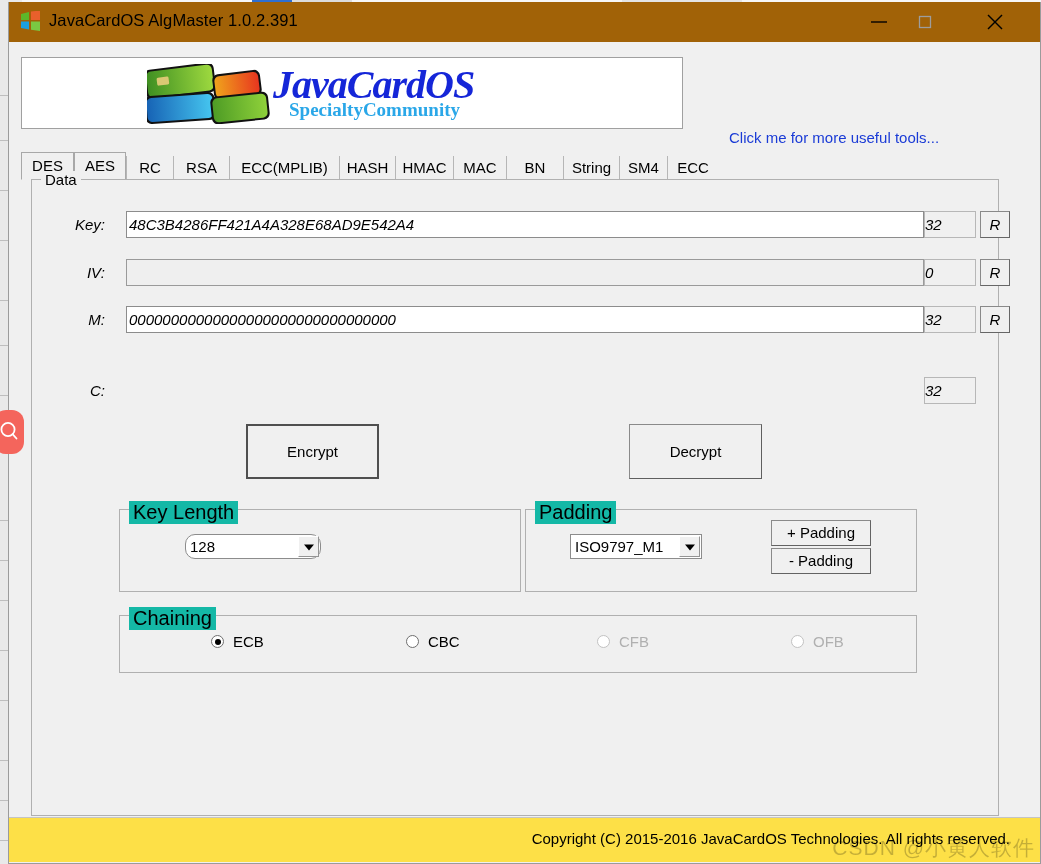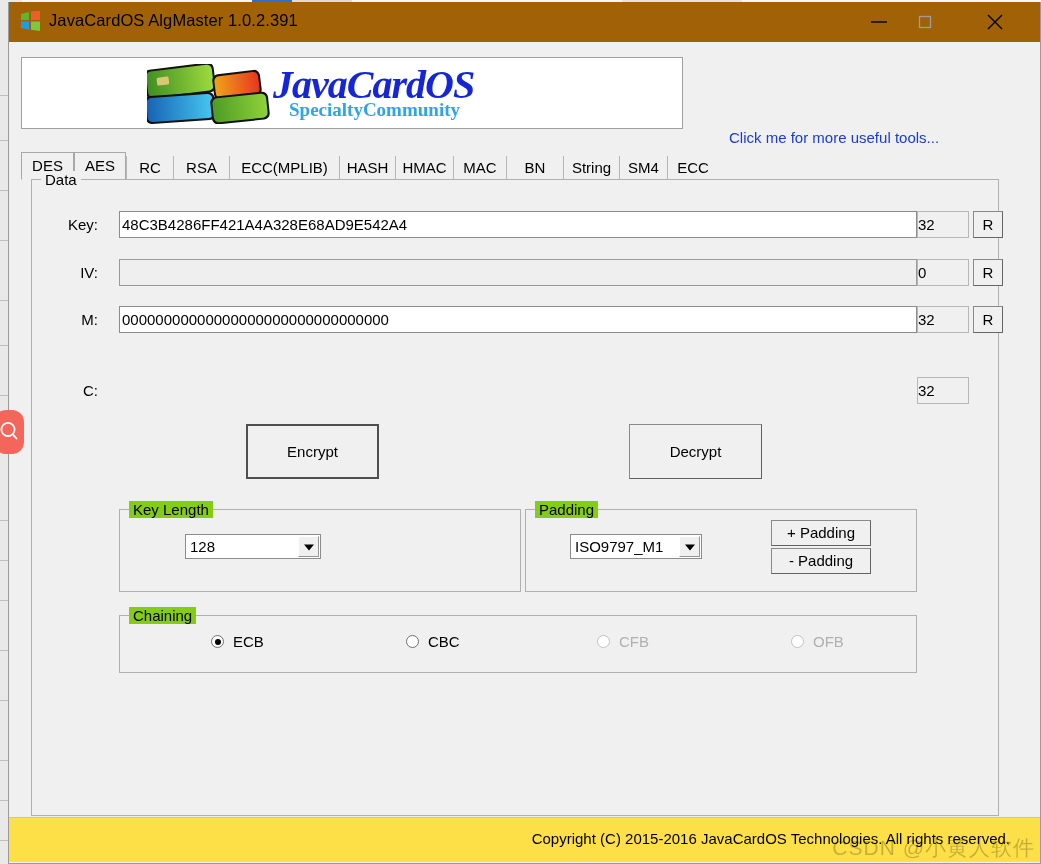--- a/index.html
+++ b/index.html
@@ -61,21 +61,21 @@
   #data-group{
     position:absolute;left:22px;top:137px;width:968px;height:637px;
     border:1px solid #b0b0b0;box-sizing:border-box;
   }
   #data-legend{
     position:absolute;left:32px;top:129px;background:#f0f0f0;padding:0 4px;
     font-size:15px;color:#000;
   }
 
   
-  .row{position:absolute;left:9px;width:968px;height:27px;}
+  .row{position:absolute;left:16px;width:968px;height:27px;font-style:italic;}
   .rlabel{
     position:absolute;font-size:15px;color:#000;text-align:right;
     line-height:27px;width:80px;
   }
   .rinput{
     position:absolute;height:27px;box-sizing:border-box;
     border:1px solid #8c8c8c;background:#ffffff;
     font-family:"Liberation Sans", sans-serif;font-size:15px;color:#000;
     padding:0 2px;line-height:25px;outline:none;overflow:hidden;white-space:nowrap;
   }
@@ -96,21 +96,21 @@
   .bigbtn{
     position:absolute;width:133px;height:55px;box-sizing:border-box;
     background:#f0f0f0;border:1px solid #8a8a8a;
     border-right-color:#5f5f5f;border-bottom-color:#5f5f5f;
     font-size:15px;color:#000;text-align:center;line-height:53px;cursor:default;
   }
   .bigbtn.focused{border:2px solid #4f4f4f;line-height:51px;}
 
   
   .gbox{position:absolute;border:1px solid #b0b0b0;box-sizing:border-box;}
-  .glegend{position:absolute;background:#84cc16;padding:0 4px;font-size:15px;color:#000;}
+  .glegend{position:absolute;background:#14b8a6;padding:0 4px;font-size:20px;color:#000;}
 
   .combo{
     position:absolute;height:25px;box-sizing:border-box;
     border:1px solid #8c8c8c;background:#ffffff;cursor:default;
   }
   .combo .cval{
     position:absolute;left:4px;top:0;line-height:23px;font-size:15px;color:#000;white-space:nowrap;
   }
   .combo .carrow{
     position:absolute;right:1px;top:1px;width:21px;height:21px;
@@ -310,21 +310,21 @@
     <div class="row" style="top:335px;">
       <span class="rlabel" style="left:0px;">C:</span>
       <div class="rcount" style="left:899px;">32</div>
     </div>
 
     <div class="bigbtn" style="left:620px;top:382px;">Decrypt</div>
     <div class="bigbtn focused" style="left:237px;top:382px;">Encrypt</div>
 
     <div class="gbox" style="left:110px;top:467px;width:402px;height:83px;"></div>
     <div class="glegend" style="left:120px;top:459px;">Key Length</div>
-    <div class="combo" style="left:176px;top:492px;width:136px;">
+    <div class="combo" style="left:176px;top:492px;width:136px;border-radius:10px;">
       <span class="cval">128</span>
       <span class="carrow"></span>
     </div>
 
     <div class="gbox" style="left:516px;top:467px;width:392px;height:83px;"></div>
     <div class="glegend" style="left:526px;top:459px;">Padding</div>
     <div class="combo" style="left:561px;top:492px;width:132px;">
       <span class="cval">ISO9797_M1</span>
       <span class="carrow"></span>
     </div>

